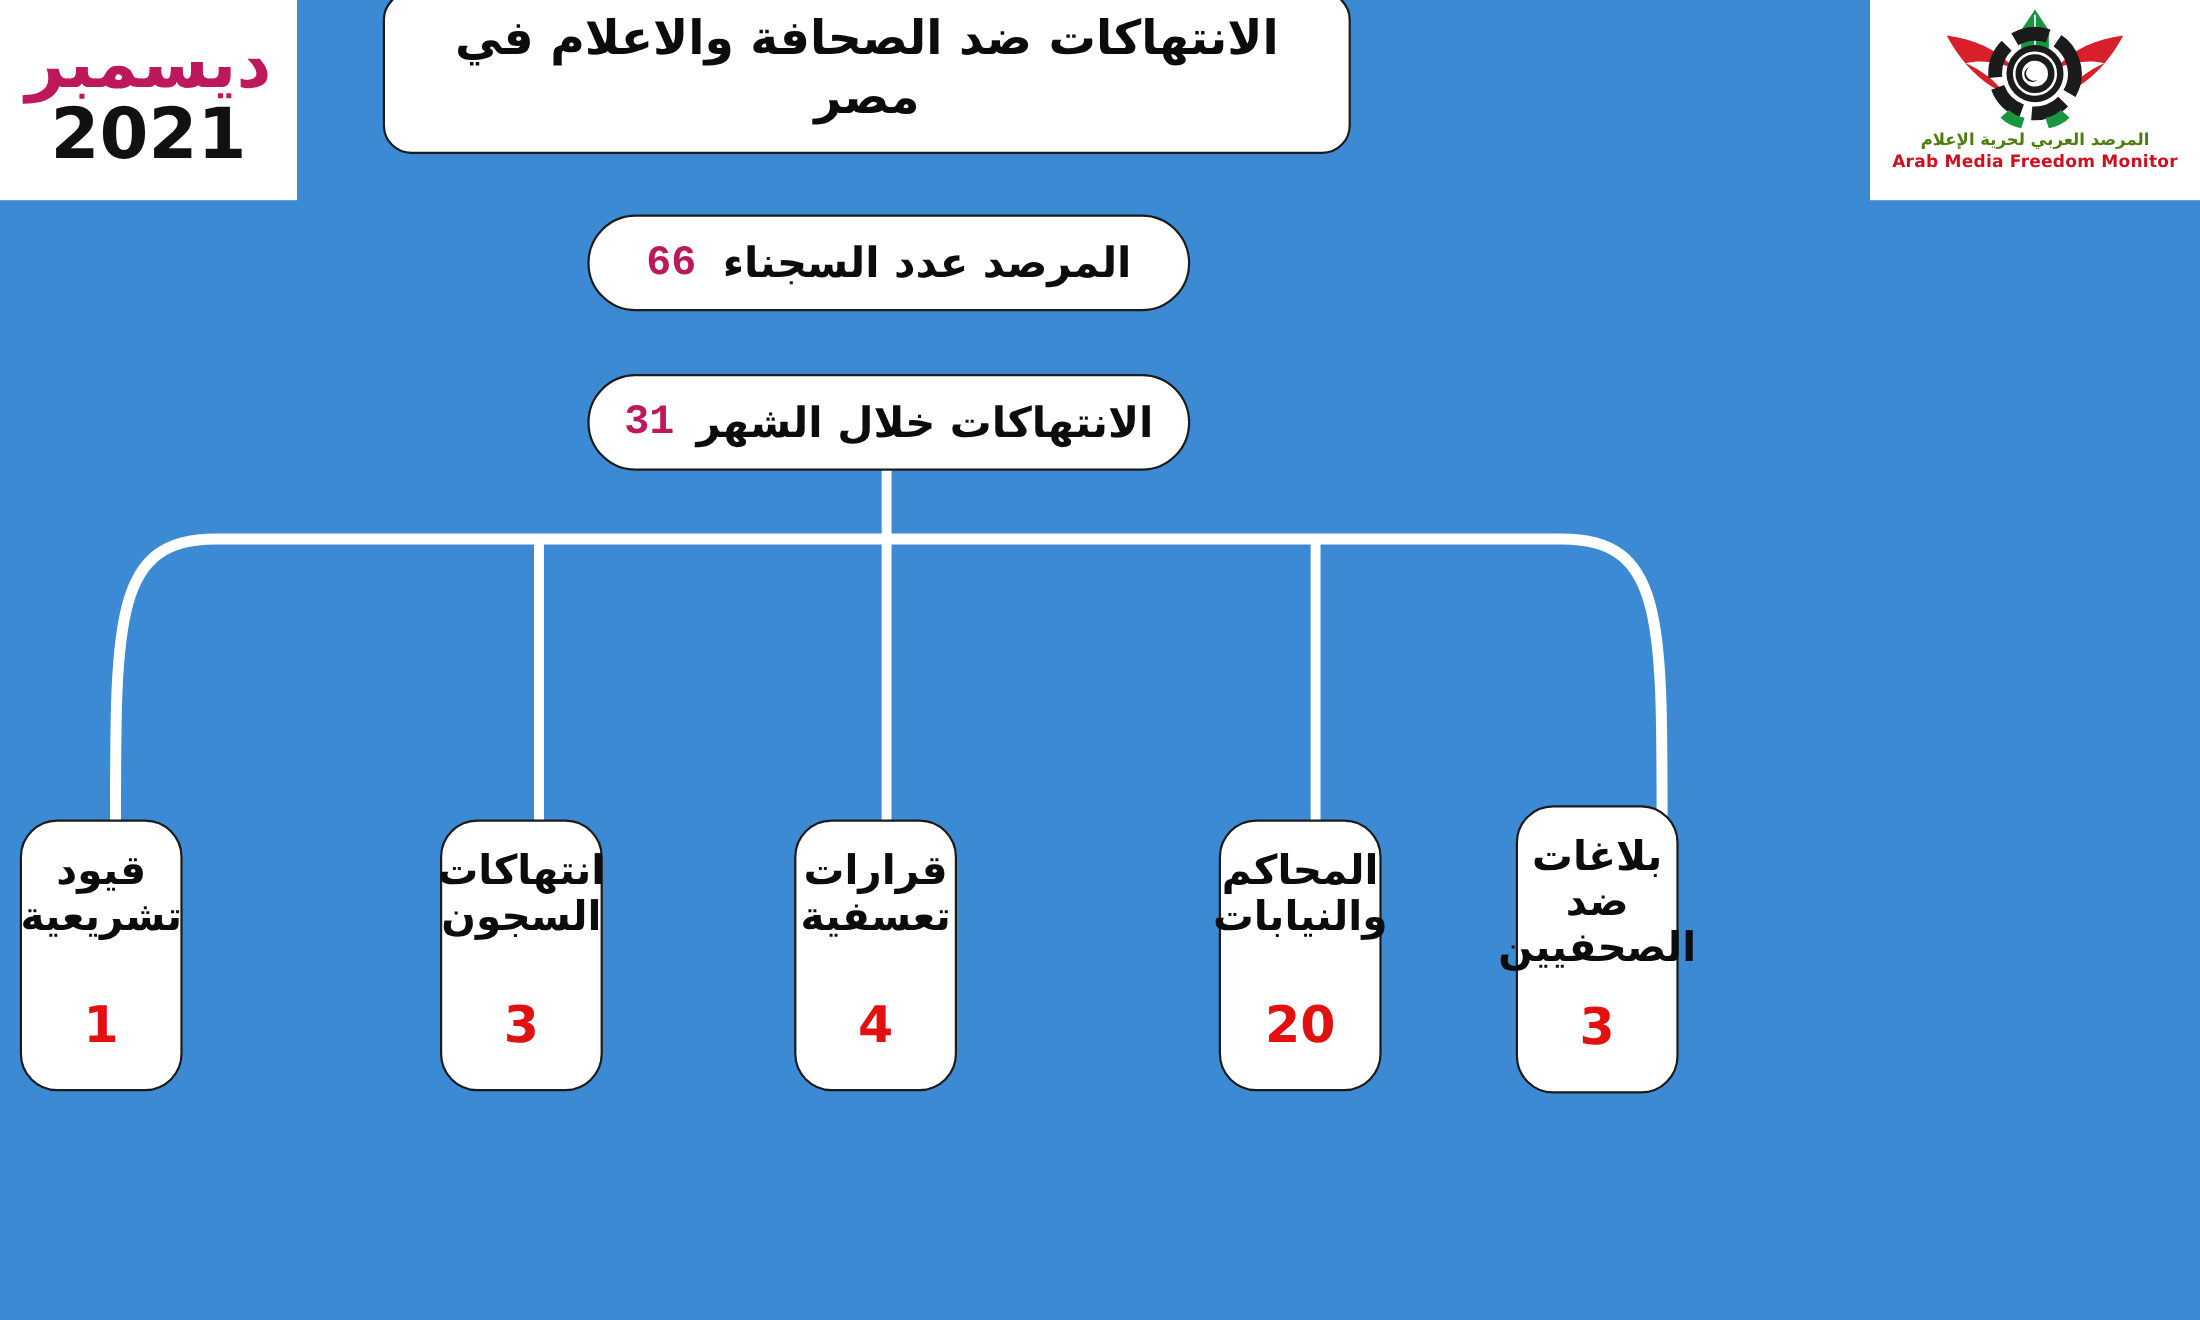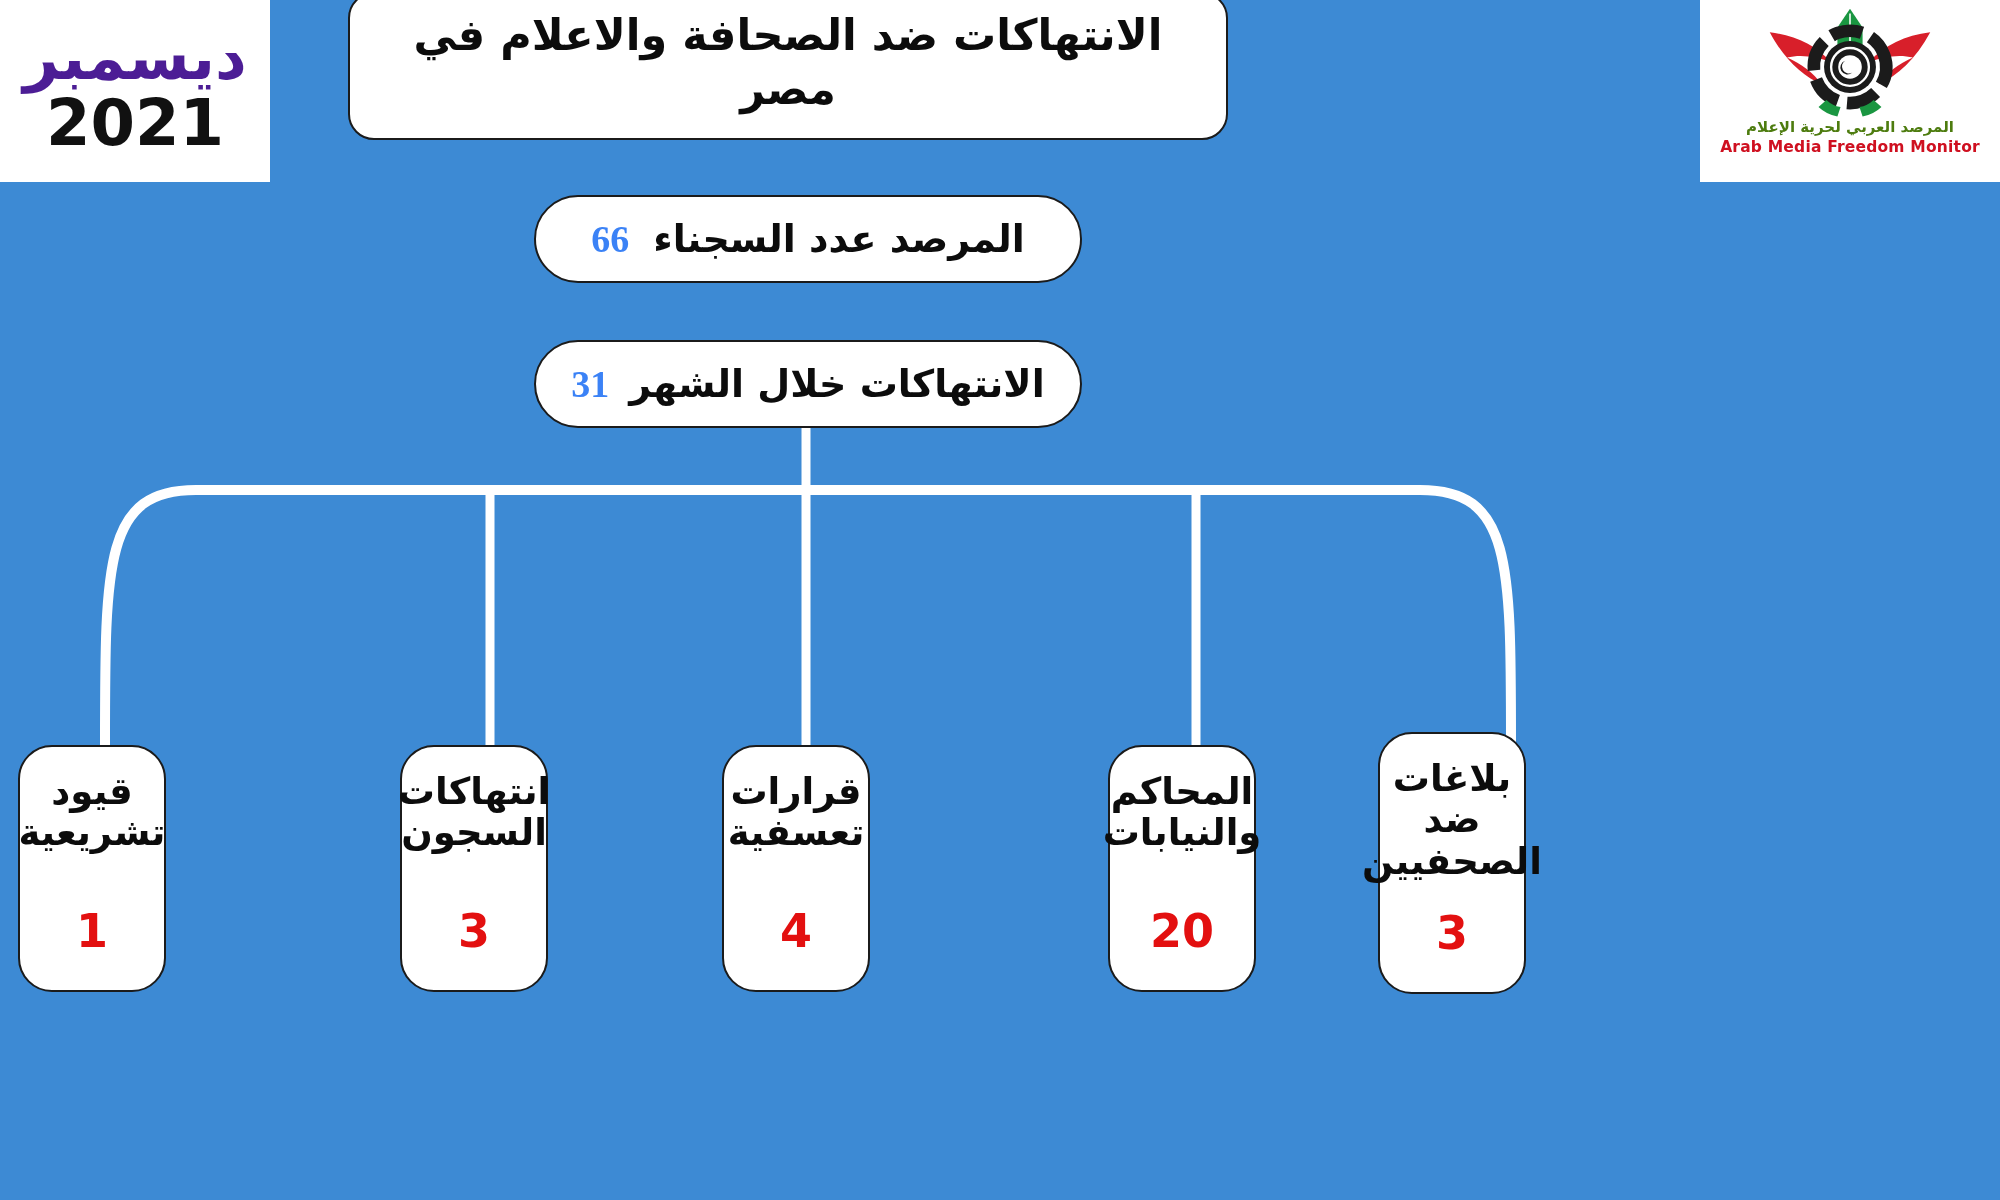--- a/index.html
+++ b/index.html
@@ -12,21 +12,21 @@
   #stage{position:absolute;inset:0;background:#3d8ad4;}
 
   
   .date-block{
     position:absolute;left:0;top:0;width:270px;height:182px;
     background:#ffffff;
     display:flex;flex-direction:column;align-items:center;justify-content:center;
     line-height:1.0;
   }
   .date-month{
-    font-size:62px;font-weight:bold;color:#4c1d95;direction:rtl;
+    font-size:62px;font-weight:bold;color:#be185d;direction:rtl;
     letter-spacing:0px;margin-bottom:2px;
   }
   .date-year{font-size:64px;font-weight:bold;color:#111111;}
 
   
   .card{
     position:absolute;background:#ffffff;border:2px solid #1b1b1b;
     box-sizing:border-box;display:flex;align-items:center;justify-content:center;
     direction:rtl;text-align:center;
   }
@@ -41,21 +41,21 @@
   .prisoners-card{
     left:534px;top:195px;width:548px;height:88px;border-radius:44px;
     font-size:38px;font-weight:bold;color:#0c0c0c;gap:24px;
     padding:0 26px;
   }
   .month-card{
     left:534px;top:340px;width:548px;height:88px;border-radius:44px;
     font-size:38px;font-weight:bold;color:#0c0c0c;gap:20px;
     padding:0 26px;
   }
-  .num-red{color:#3b82f6;font-weight:bold;font-family:Liberation Serif, serif;}
+  .num-red{color:#be185d;font-weight:bold;font-family:Liberation Mono, monospace;}
 
   
   .logo-box{
     position:absolute;right:0;top:0;width:300px;height:182px;background:#ffffff;
     display:flex;flex-direction:column;align-items:center;justify-content:flex-start;
     padding-top:4px;box-sizing:border-box;
   }
   .logo-mark{width:176px;height:118px;display:block;}
   .logo-ar{
     font-size:15px;font-weight:bold;color:#4d7c0f;direction:rtl;margin-top:-4px;

